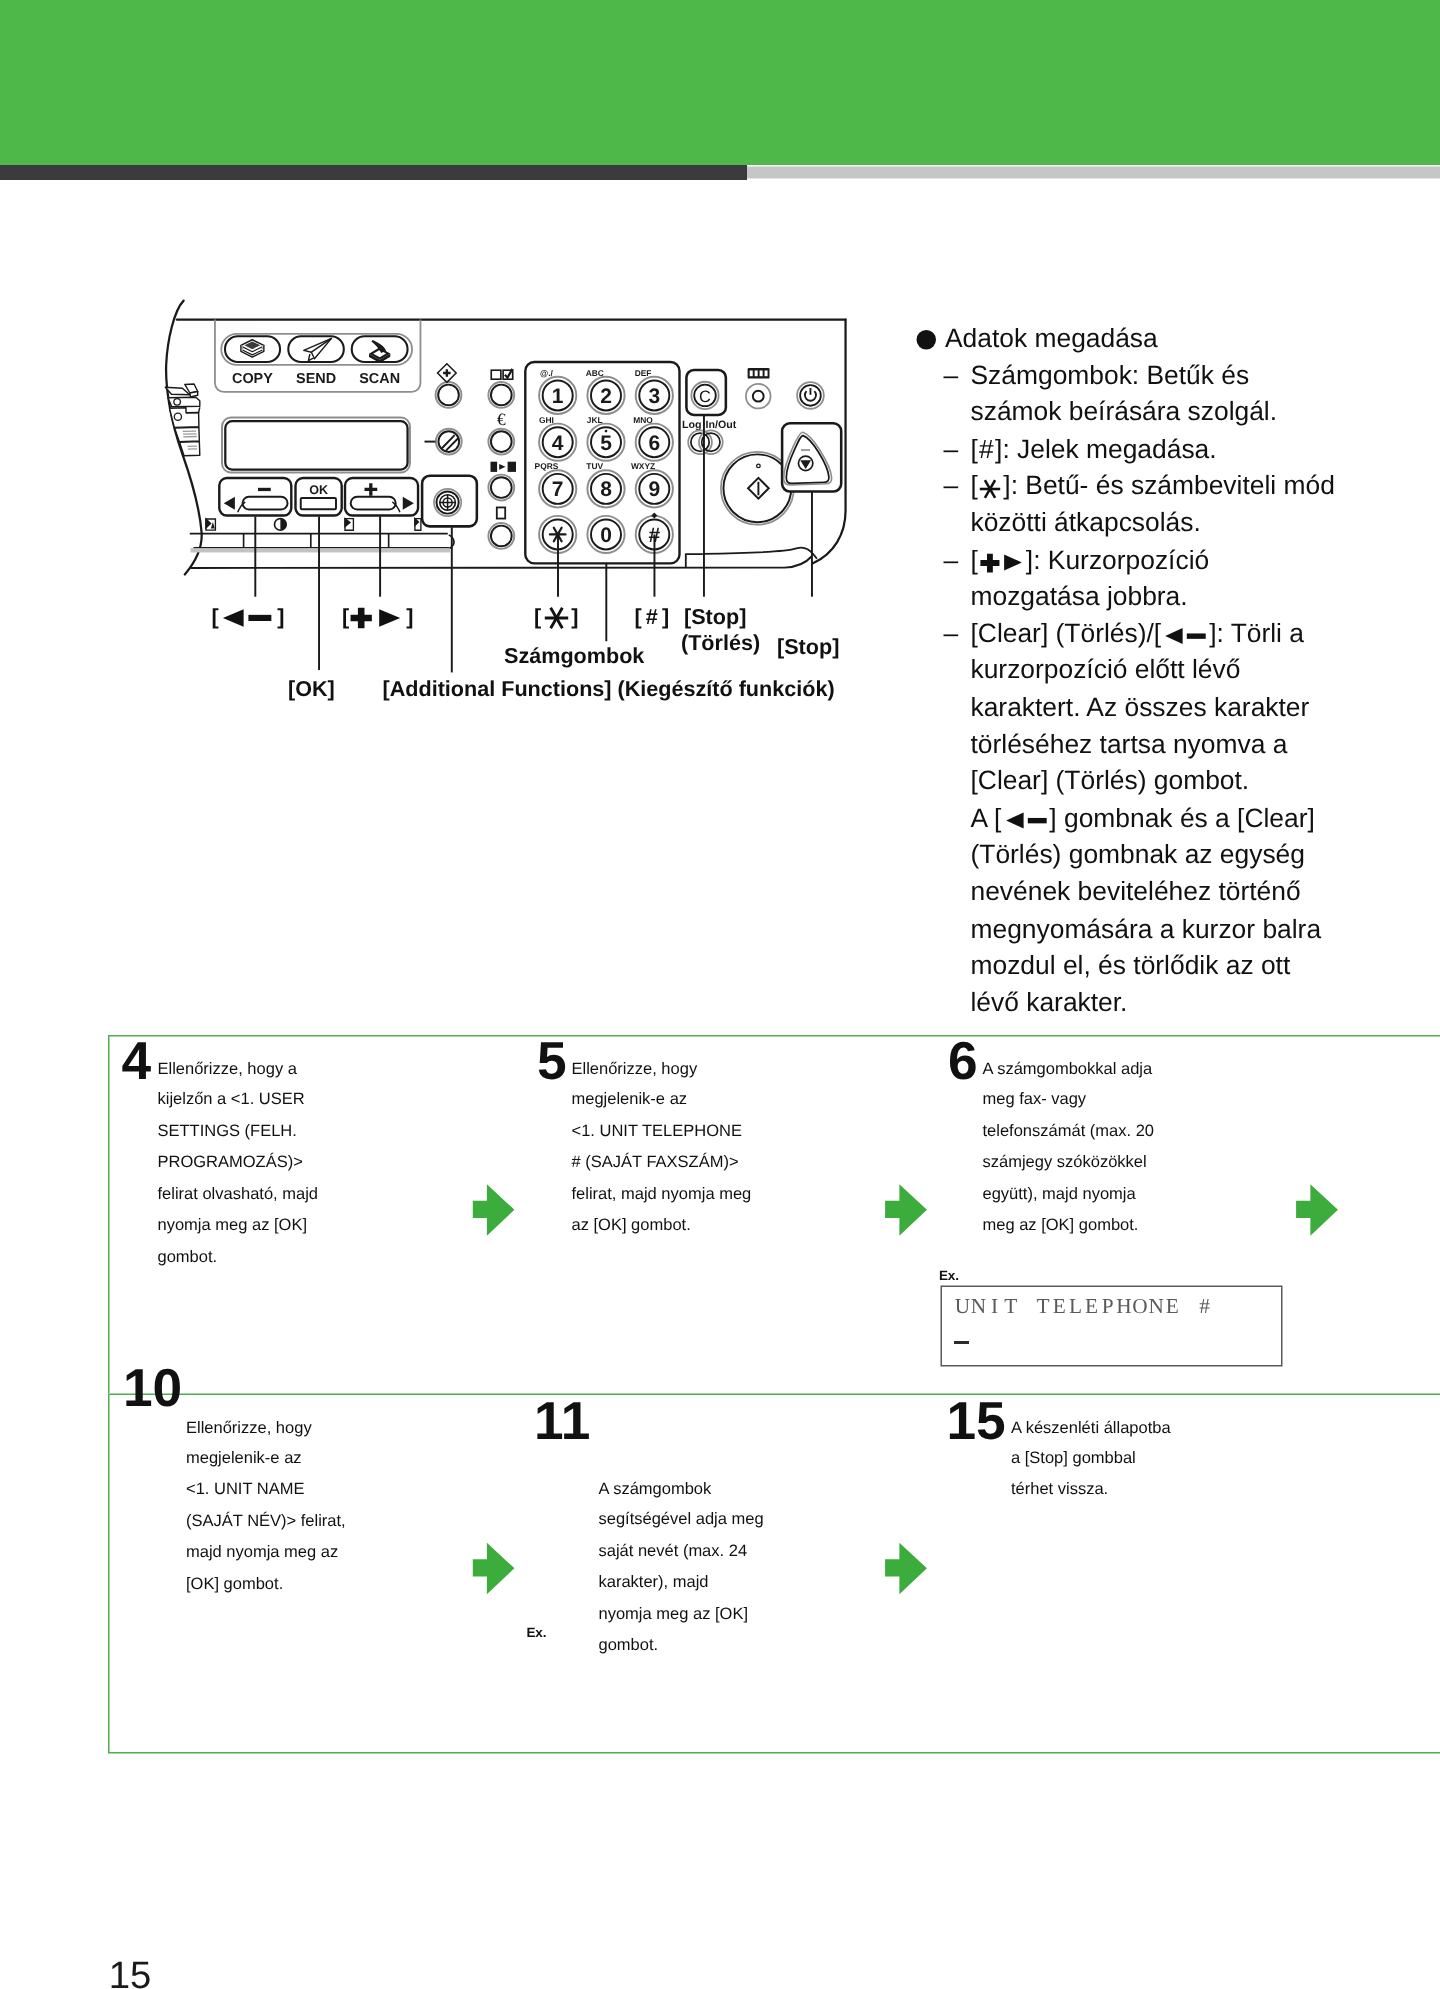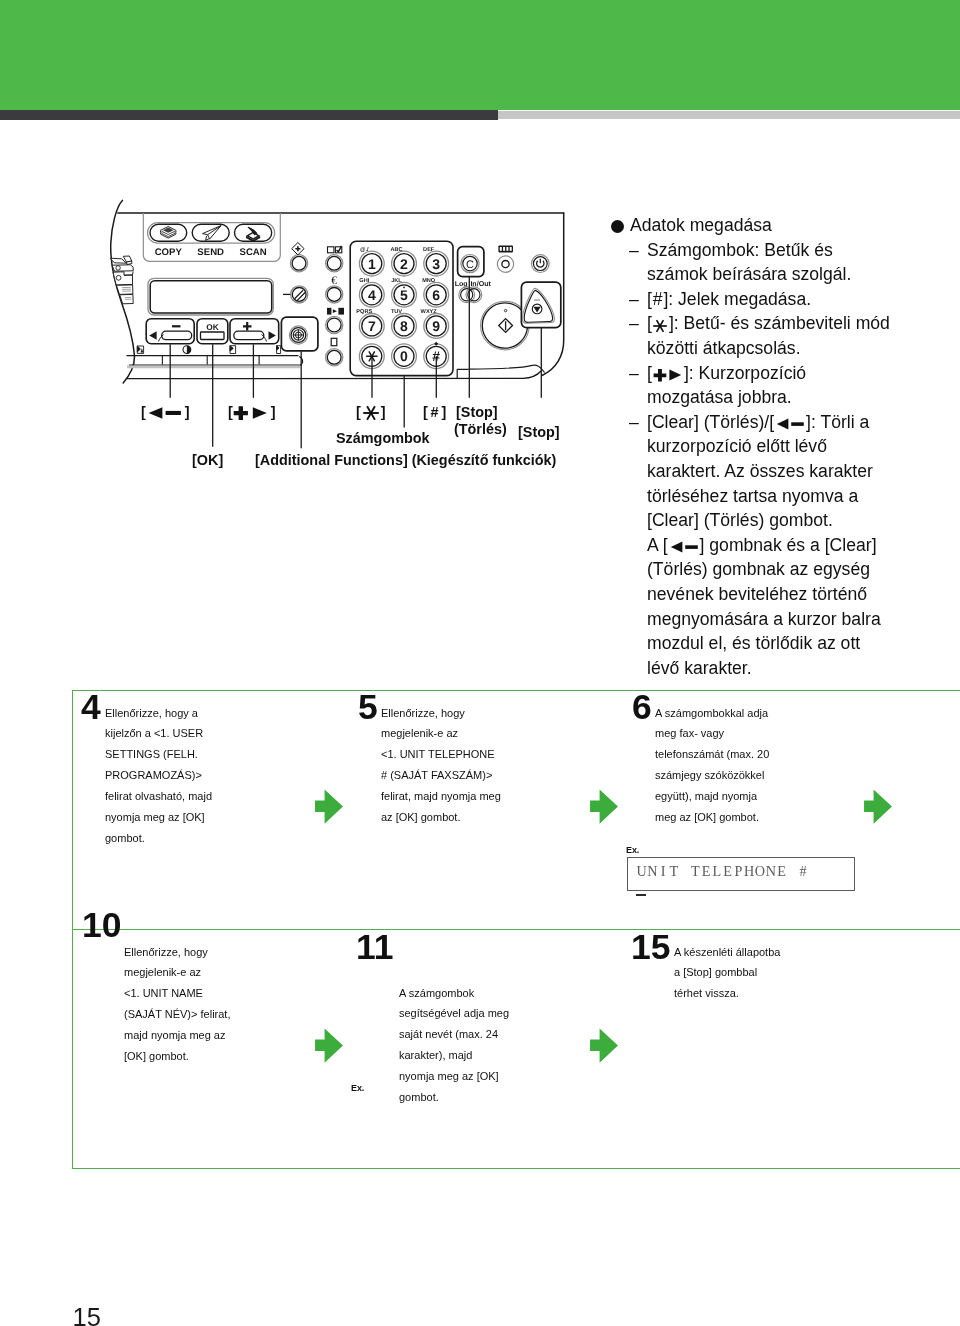--- a/index.html
+++ b/index.html
@@ -74,21 +74,21 @@
 
   
   .exlabel{position:absolute;font-size:9px;font-weight:bold;color:#111;letter-spacing:-0.1px;}
   .lcdbox{position:absolute;border:1.3px solid #5a5a5a;box-sizing:border-box;background:#fff;}
   .lcdtxt{position:absolute;font-family:"Liberation Serif",serif;font-size:14.2px;color:#5b5b5b;white-space:pre;top:5px;left:8.5px;}
   .lcdtxt span{display:inline-block;width:10.77px;text-align:center;}
   .lcdtxt.lcdright{left:auto;right:4.3px;}
   .lcdcur{position:absolute;left:8.3px;top:36px;width:9.7px;height:2.2px;background:#2b2b2b;font-size:0;color:transparent;overflow:hidden;}
 
   #ex6{left:626px;top:845px;}
-  #lcd6{left:626.7px;top:856.9px;width:228.8px;height:34px;}
+  #lcd6{left:626.7px;top:856.9px;width:228.8px;height:54px;}
   #ex11{left:351px;top:1083px;}
   #lcd11{left:350.8px;top:1094.9px;width:229.3px;height:42.5px;}
 
   .pagenum{position:absolute;left:72.5px;top:1304.5px;font-size:25.5px;line-height:1;color:#1a1a1a;}
 </style>
 </head>
 <body>
 
 <div class="page">
   <div id="top-green"></div>

